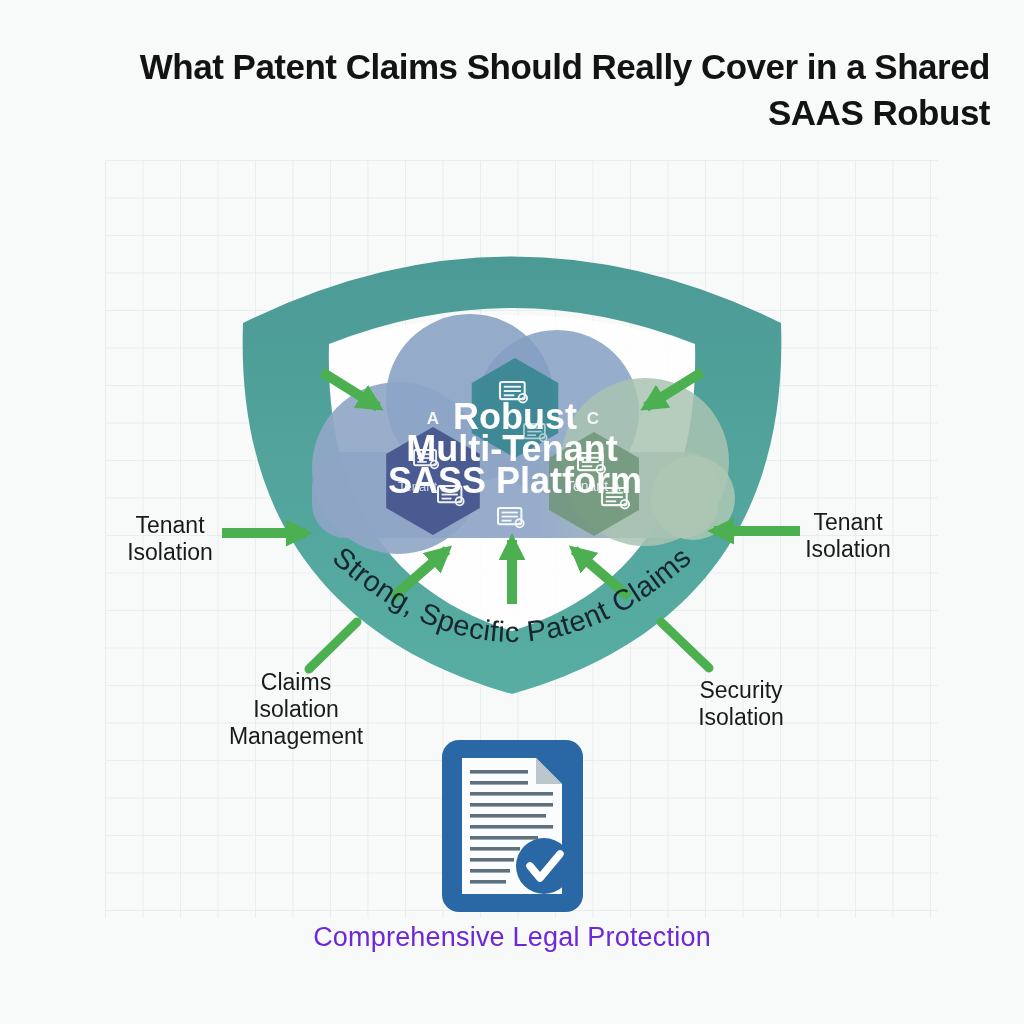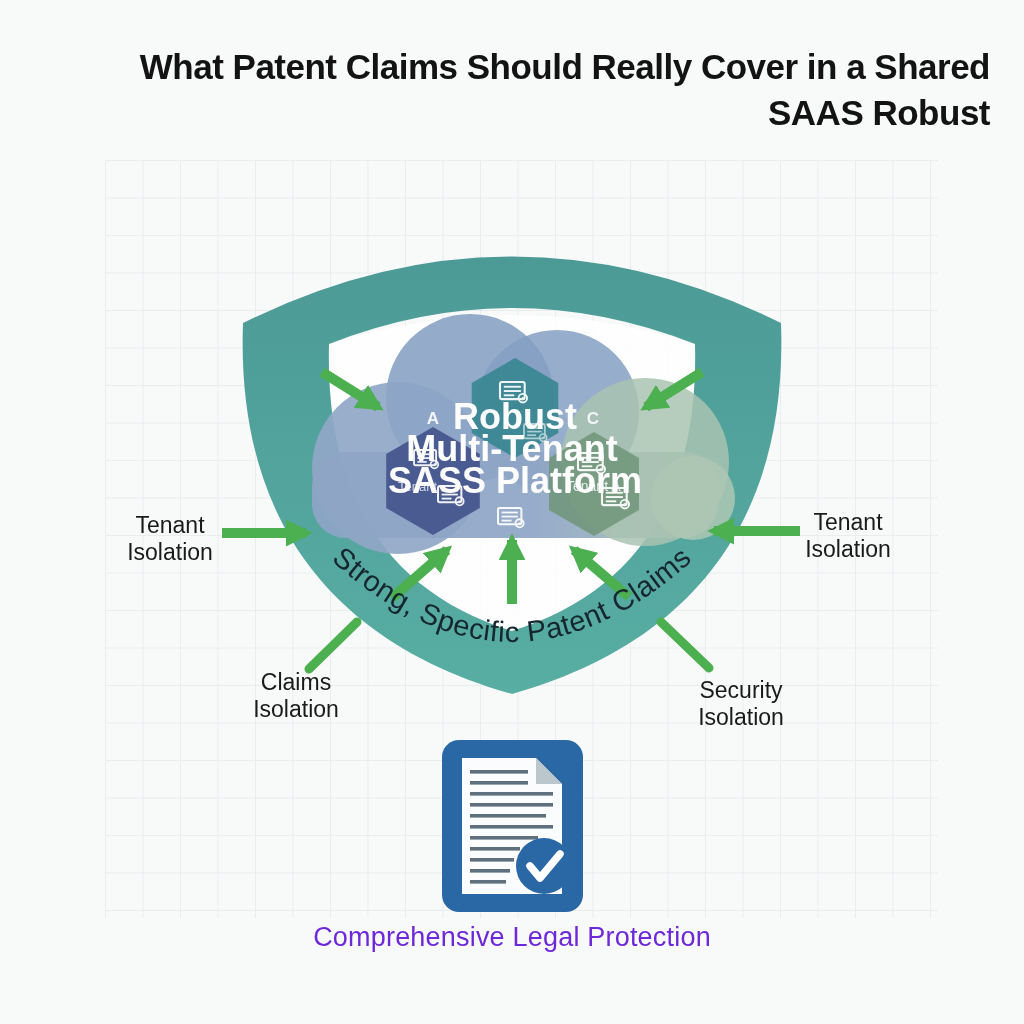--- a/index.html
+++ b/index.html
@@ -168,20 +168,21 @@
 </div>
 
 <div class="callout c-tenant-right">
   <div>Tenant</div>
   <div>Isolation</div>
 </div>
 
 <div class="callout c-shared">
   <div>Claims</div>
   <div>Isolation</div>
+  <div>Management</div>
 </div>
 
 <div class="callout c-security">
   <div>Security</div>
   <div>Isolation</div>
 </div>
 
 <div class="caption">Comprehensive Legal Protection</div>
 
 </body></html>

